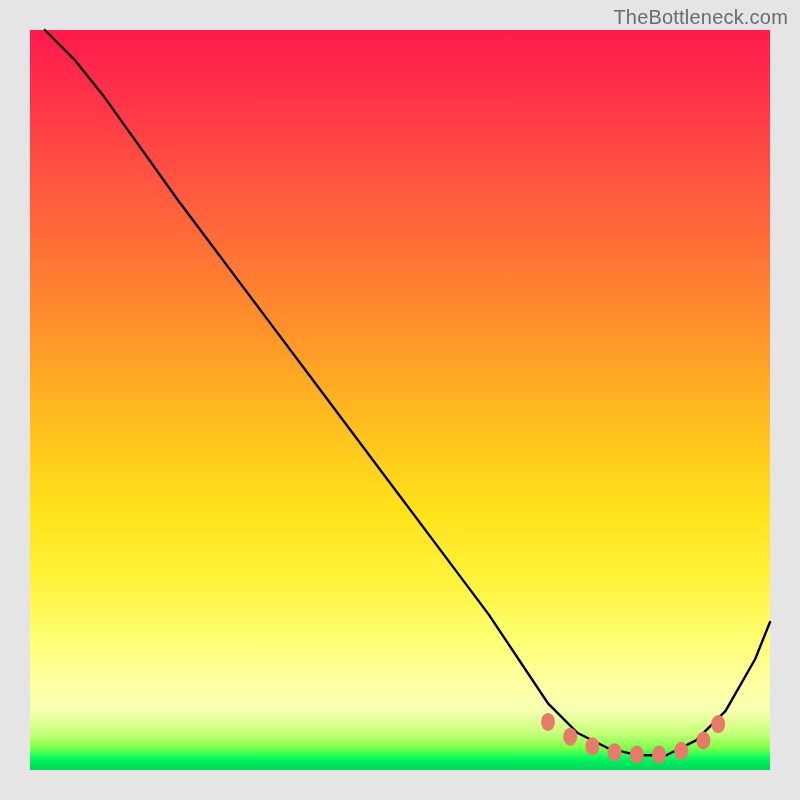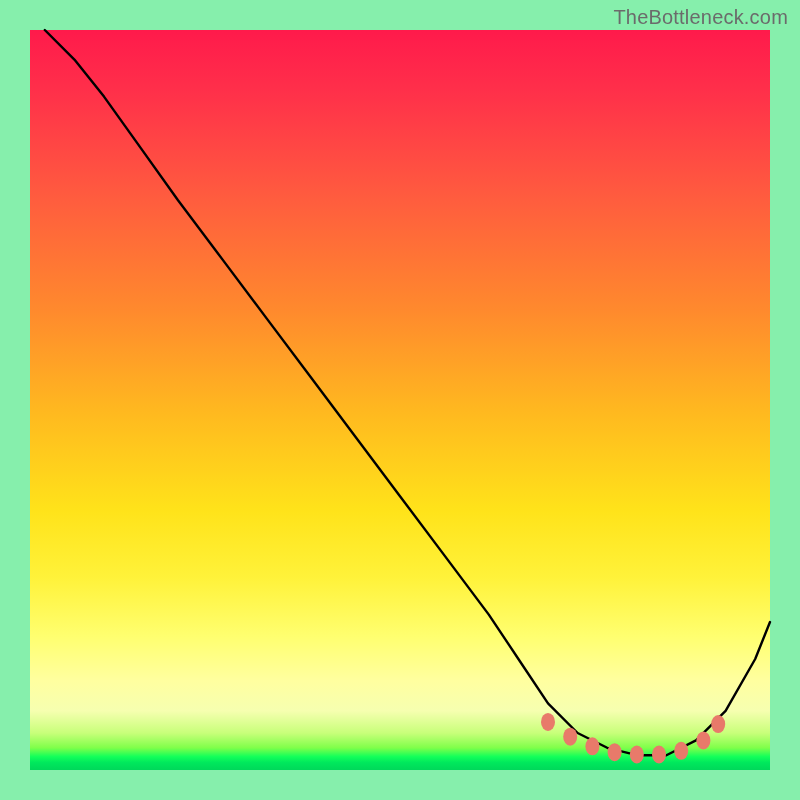--- a/index.html
+++ b/index.html
@@ -10,21 +10,21 @@
     background: #000;
     overflow: hidden;
     font-family: Arial, Helvetica, sans-serif;
   }
   .frame {
     position: absolute;
     left: 0;
     top: 0;
     width: 800px;
     height: 800px;
-    background: #86efac;
+    background: #e5e5e5;
   }
   .plot {
     position: absolute;
     left: 30px;
     top: 30px;
     width: 740px;
     height: 740px;
     
     background: linear-gradient(
       to bottom,

